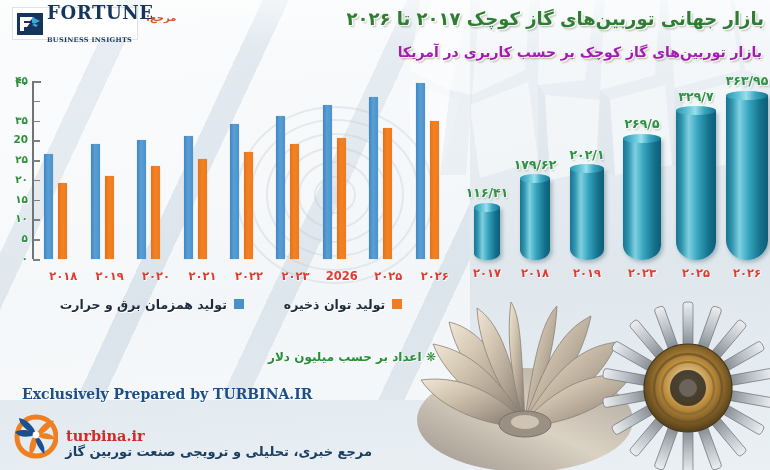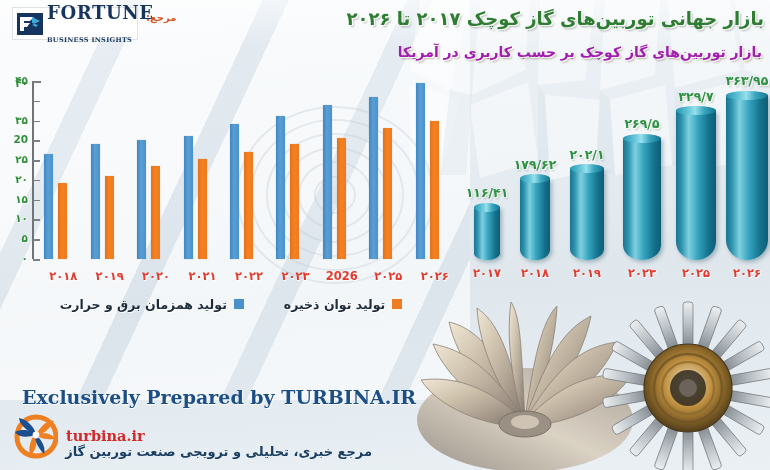--- a/index.html
+++ b/index.html
@@ -90,21 +90,21 @@
   .cyl-top{position:absolute;left:0;width:100%;height:9px;border-radius:50%;
     background:linear-gradient(90deg,#2796b1 0%,#64c4d8 30%,#97e0ec 48%,#3aa6c0 70%,#157490 100%);}
   .cyl-val{position:absolute;width:72px;text-align:center;font-size:12.5px;font-weight:bold;
     color:#2f9142;direction:rtl;white-space:nowrap;
     text-shadow:1.2px 1.2px 0 rgba(255,255,255,.95),1.6px 1.6px 2px rgba(80,110,80,.35);}
   .cyl-x{position:absolute;bottom:2px;width:48px;text-align:center;font-size:11.5px;
     font-weight:bold;color:#e23b2e;direction:rtl;
     text-shadow:.9px .9px 0 rgba(255,255,255,.92);}
 
   
-  .prepared{position:absolute;left:22px;top:386px;font-size:19px;font-weight:bold;
+  .prepared{position:absolute;left:22px;top:386px;font-size:14px;font-weight:bold;
     font-family:"DejaVu Serif","Liberation Serif",serif;color:#1d4f87;
     text-shadow:.8px .8px 0 rgba(255,255,255,.85);white-space:nowrap;}
   .foot-logo{position:absolute;left:14px;top:413px;width:44px;height:46px;}
   .foot-site{position:absolute;left:66px;top:427px;font-size:14.5px;font-weight:bold;
     font-family:"DejaVu Serif","Liberation Serif",serif;color:#d12a2a;white-space:nowrap;}
   .foot-brand{position:absolute;left:196px;top:425px;width:176px;text-align:right;
     direction:rtl;font-size:12px;font-weight:bold;color:#1d4f87;white-space:nowrap;}
   .foot-desc{position:absolute;left:46px;top:444px;width:326px;text-align:right;
     direction:rtl;font-size:13px;font-weight:bold;color:#1b3f63;white-space:nowrap;}
 </style>
@@ -357,20 +357,21 @@
     <div class="legend-item">
       <span class="legend-swatch orange"></span>
       <span class="legend-text">تولید توان ذخیره</span>
     </div>
     <div class="legend-item">
       <span class="legend-swatch blue"></span>
       <span class="legend-text">تولید همزمان برق و حرارت</span>
     </div>
   </div>
 
+  <div class="note">❋ اعداد بر حسب میلیون دلار</div>
 
   <div class="chart-right" id="right-chart">
       <div class="cyl-grp" style="left: 6px; width: 26px; height: 52.6908px;">
         <div class="cyl" style="height: 52.6908px;"></div>
         <div class="cyl-top" style="bottom: 48.1908px;"></div>
       </div>
       <div class="cyl-val" style="left: -17px; bottom: 81.6908px;">۱۱۶/۴۱</div>
       <div class="cyl-x" style="left: -5px;">۲۰۱۷</div>
       <div class="cyl-grp" style="left: 52px; width: 30px; height: 81.3017px;">
         <div class="cyl" style="height: 81.3017px;"></div>

